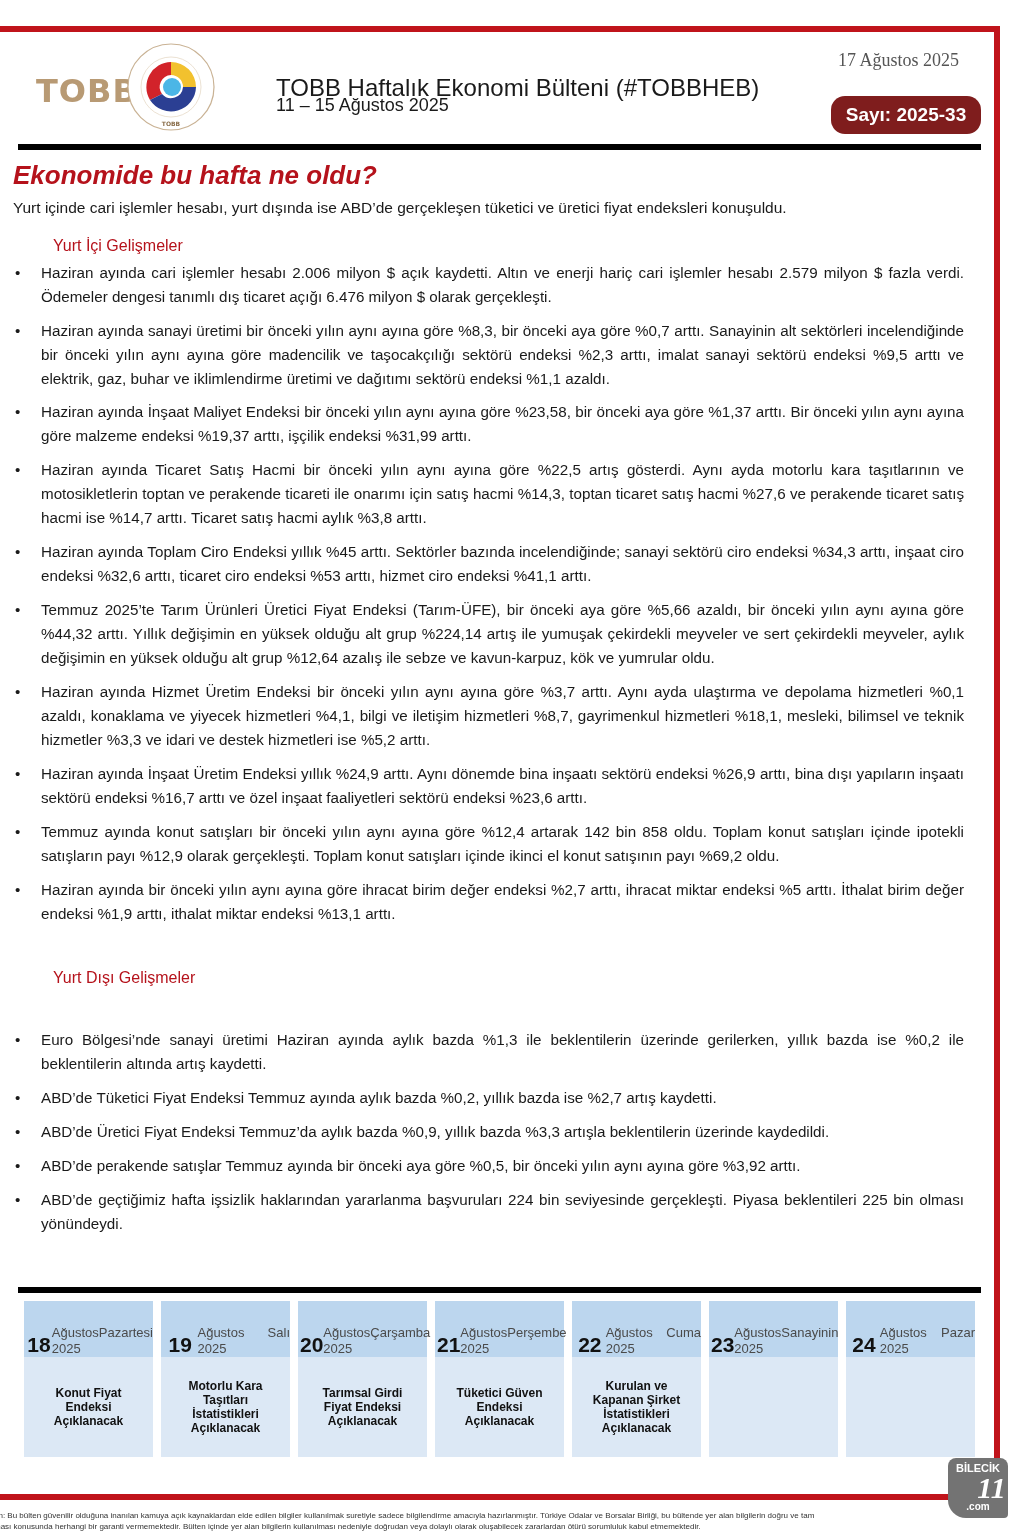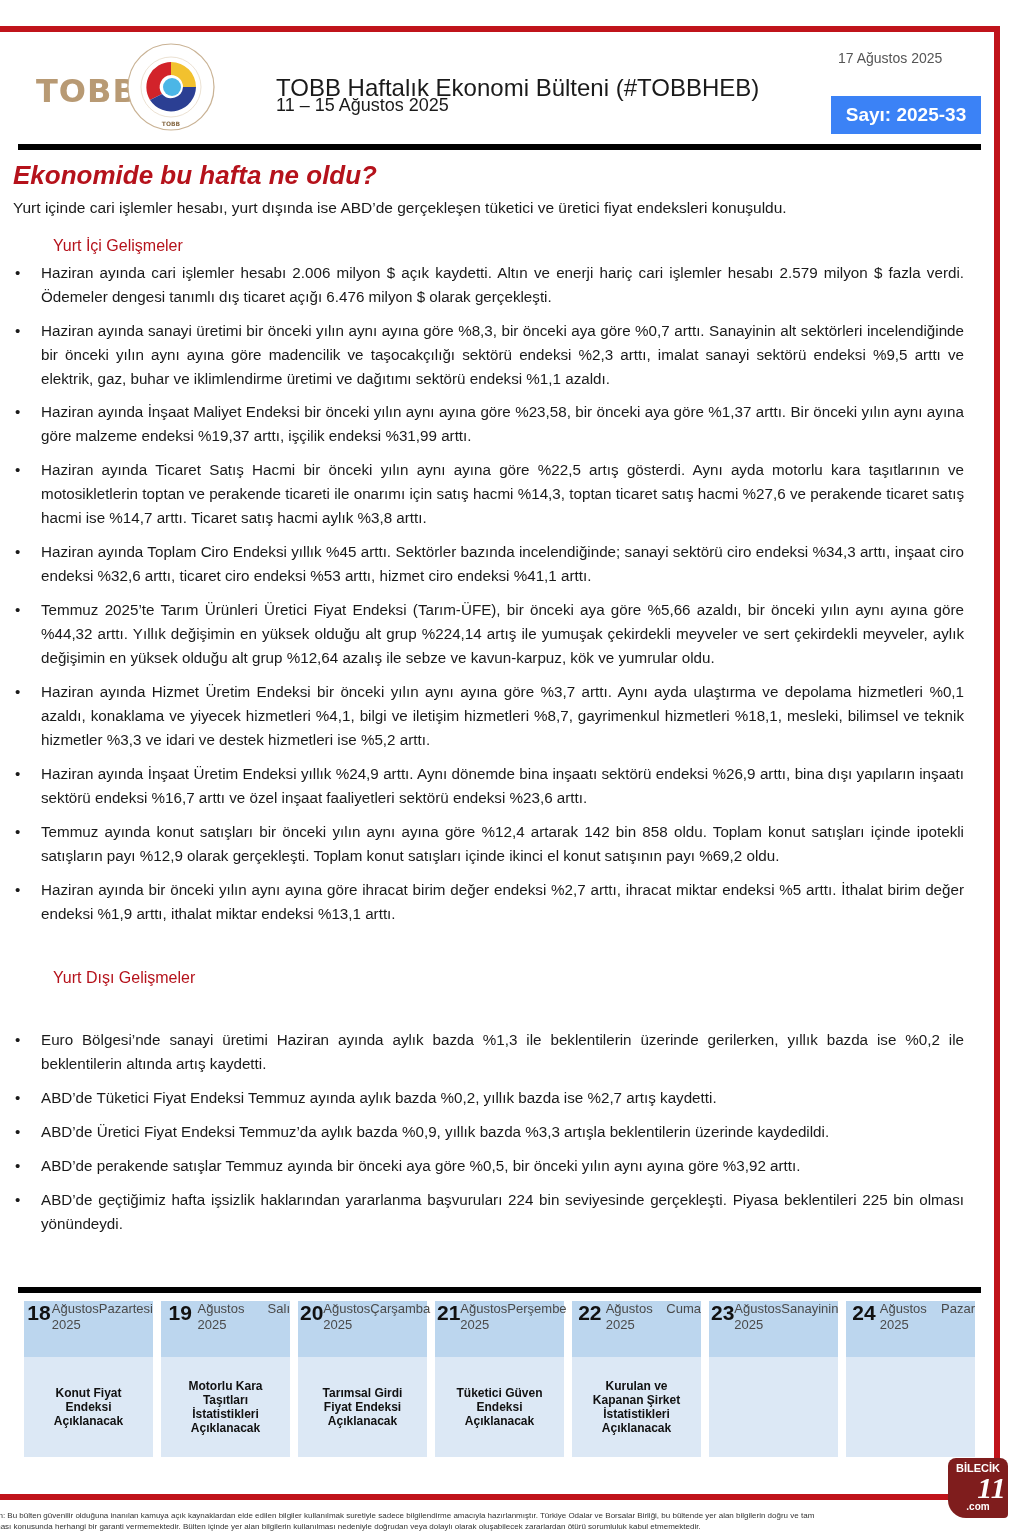--- a/index.html
+++ b/index.html
@@ -8,46 +8,46 @@
 
   .frame-top { position: absolute; left: 0; top: 26px; width: 1000px; height: 6px; background: #c0141b; }
   .frame-right { position: absolute; left: 994px; top: 26px; width: 6px; height: 1470px; background: #c0141b; }
   .frame-bottom { position: absolute; left: 0; top: 1494px; width: 960px; height: 6px; background: #c0141b; }
 
   .logo-text { position: absolute; left: 36px; top: 72px; font-family: "DejaVu Sans", sans-serif; font-weight: bold; font-size: 32px; color: #b89a74; letter-spacing: 1px; }
   .logo-seal { position: absolute; left: 126px; top: 42px; width: 90px; height: 90px; }
 
   .header-title { position: absolute; left: 276px; top: 62px; font-size: 24px; color: #1a1a1a; margin-top: 12px; }
   .header-dates { position: absolute; left: 276px; top: 95px; font-size: 18px; color: #1a1a1a; }
-  .header-pubdate { position: absolute; left: 838px; top: 50px; font-size: 14px; color: #555555; }
-  .issue-badge { position: absolute; left: 831px; top: 96px; width: 150px; height: 38px; background: #3b82f6; color: #ffffff; font-size: 19px; font-weight: bold; display: flex; align-items: center; justify-content: center; }
+  .header-pubdate { position: absolute; left: 838px; top: 50px; font-size: 18px; color: #555555; font-family: Liberation Serif, serif; }
+  .issue-badge { position: absolute; left: 831px; top: 96px; width: 150px; height: 38px; background: #7f1d1d; color: #ffffff; font-size: 19px; font-weight: bold; display: flex; align-items: center; justify-content: center; border-radius: 14px; }
 
   .rule { position: absolute; left: 18px; width: 963px; height: 6px; background: #000000; }
   .rule-top { top: 144px; }
   .rule-bottom { top: 1287px; }
 
   .main-heading { position: absolute; left: 13px; top: 160px; font-size: 26px; font-style: italic; font-weight: bold; color: #b5121b; }
   .lead { position: absolute; left: 13px; top: 199px; font-size: 15.5px; color: #1a1a1a; }
 
   .section-title { position: absolute; left: 13px; font-size: 16px; color: #b5121b; margin-left: 40px; }
 
   .bullets { position: absolute; left: 13px; width: 951px; list-style: none; }
   .bullets li { position: relative; padding-left: 28px; font-size: 15.2px; line-height: 24px; text-align: justify; margin-bottom: 10px; }
   .bullets li .dot { position: absolute; left: 2px; top: 0; }
 
   .calendar { position: absolute; left: 24px; top: 1301px; width: 951px; display: flex; gap: 8px; }
   .day { width: 129px; height: 156px; background: #dce8f5; display: flex; flex-direction: column; }
-  .day-head { height: 56px; background: #bcd6ee; display: flex; align-items: flex-start; padding-left: 2px; }
+  .day-head { height: 56px; background: #bcd6ee; display: flex; align-items: flex-end; padding-left: 2px; }
   .day-num { font-size: 21px; font-weight: bold; color: #111; width: 38px; text-align: center; }
   .day-meta { display: flex; flex-direction: row; font-size: 13px; color: #4a4a4a; line-height: 16px; }
   .day-body { flex: 1; display: flex; align-items: center; justify-content: center; text-align: center; font-size: 12px; font-weight: bold; line-height: 14px; padding: 0 14px; color: #111; }
 
   .disclaimer { position: absolute; left: -6px; top: 1510px; width: 960px; font-size: 8px; line-height: 11px; color: #333; white-space: nowrap; overflow: hidden; }
 
-  .site-badge { position: absolute; left: 948px; top: 1458px; width: 60px; height: 60px; background: #7f1d1d; border-radius: 8px 8px 4px 18px; color: #fff; display: flex; flex-direction: column; align-items: center; justify-content: flex-start; padding-top: 4px; }
+  .site-badge { position: absolute; left: 948px; top: 1458px; width: 60px; height: 60px; background: #737373; border-radius: 8px 8px 4px 18px; color: #fff; display: flex; flex-direction: column; align-items: center; justify-content: flex-start; padding-top: 4px; }
   .site-badge .b1 { font-size: 11px; font-weight: bold; line-height: 12px; }
   .site-badge .b2 { font-size: 30px; font-weight: bold; font-style: italic; line-height: 28px; font-family: "Liberation Serif", serif; margin-left: 27px; }
   .site-badge .b3 { font-size: 10px; font-weight: bold; line-height: 10px; }
 </style>
 </head>
 <body>
 
 <div class="frame-top"></div>
 <div class="frame-right"></div>
 <div class="frame-bottom"></div>

